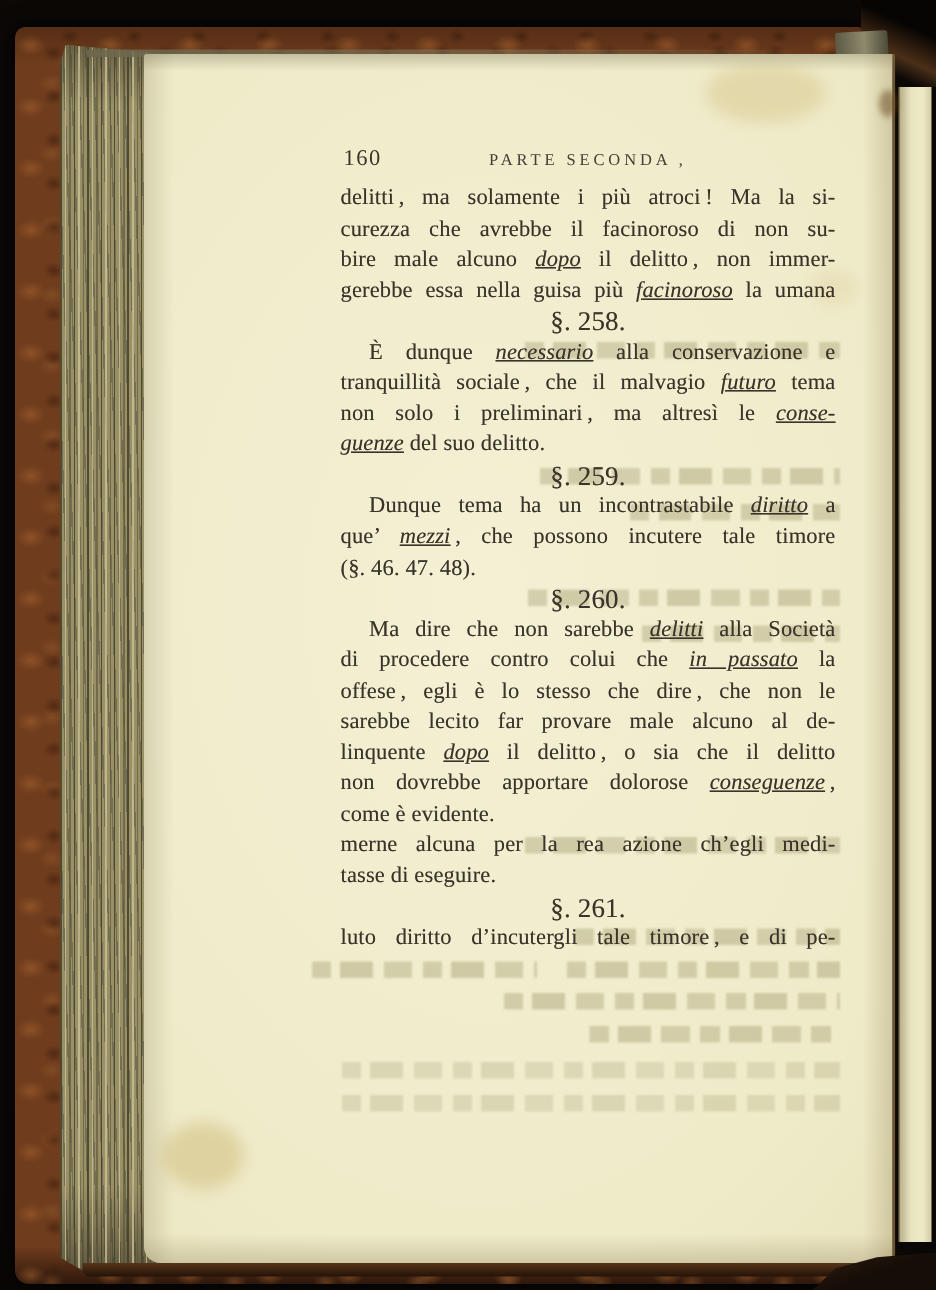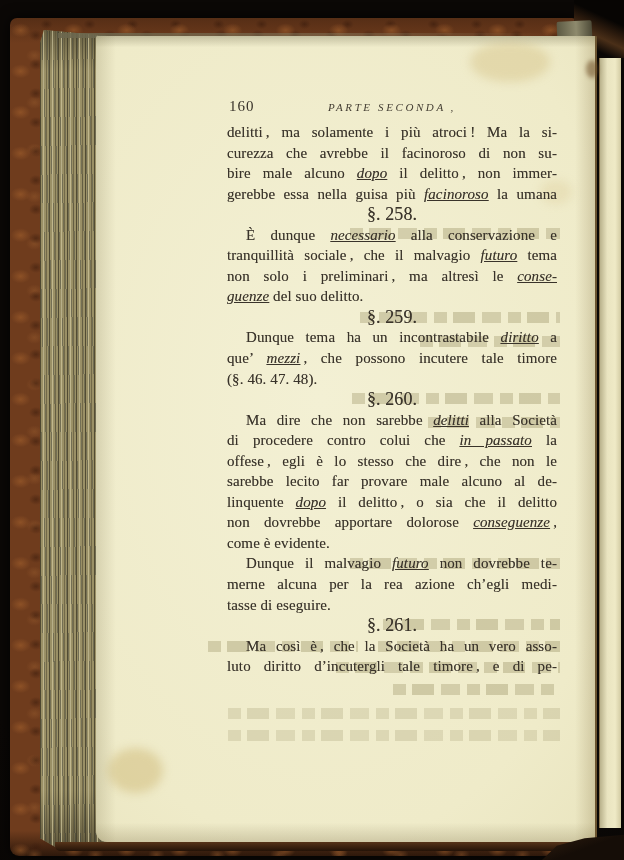--- a/index.html
+++ b/index.html
@@ -57,21 +57,21 @@
     clip-path:polygon(0 100%,18% 58%,52% 36%,100% 26%,100% 100%);
     background:linear-gradient(160deg,#3a2413,#150d07 60%);}
   .bottom-edge{position:absolute;left:55px;top:842px;width:518px;height:9px;
     background:linear-gradient(180deg,#573419,#241308);border-radius:0 0 5px 5px;}
 
   
   .textcol{position:absolute;left:131px;top:62px;width:330px;color:#39332a;}
   .pghead{position:relative;height:21px;margin-bottom:3px;font-size:15px;}
   .pgnum{position:absolute;left:2px;top:0;letter-spacing:1px;}
   .running{position:absolute;left:0;top:3px;width:100%;text-align:center;
-    font-size:11px;letter-spacing:2.6px;color:#443e33;font-style:italic;}
+    font-size:11px;letter-spacing:2.6px;color:#443e33;}
   .lines{width:330px;}
   .line{height:20.55px;line-height:20.55px;font-size:15px;letter-spacing:.1px;
     text-shadow:0 0 .4px rgba(57,51,42,.45);white-space:normal;overflow:visible;}
   .l-j{text-align:justify;text-align-last:justify;}
   .l-l{text-align:left;text-align-last:left;}
   .l-c{text-align:center;text-align-last:center;font-size:18px;}
   .ind{text-indent:19px;}
   .it{font-style:italic;text-decoration:underline;}
 
   
@@ -139,25 +139,23 @@
           <div class="line l-j"><span>que’ </span><span class="it">mezzi</span><span> , che possono incutere tale timore</span></div>
           <div class="line l-l"><span>(§. 46. 47. 48).</span></div>
           <div class="line l-c"><span>§. 260.</span></div>
           <div class="line l-j ind"><span>Ma dire che non sarebbe </span><span class="it">delitti</span><span> alla Società</span></div>
           <div class="line l-j"><span>di procedere contro colui che </span><span class="it">in passato</span><span> la</span></div>
           <div class="line l-j"><span>offese , egli è lo stesso che dire , che non le</span></div>
           <div class="line l-j"><span>sarebbe lecito far provare male alcuno al de-</span></div>
           <div class="line l-j"><span>linquente </span><span class="it">dopo</span><span> il delitto , o sia che il delitto</span></div>
           <div class="line l-j"><span>non dovrebbe apportare dolorose </span><span class="it">conseguenze</span><span> ,</span></div>
           <div class="line l-l"><span>come è evidente.</span></div>
-          <div class="line l-j ind"><span>Dunque il malvagio </span><span class="it">futuro</span><span> non dovrebbe te-</span></div>
           <div class="line l-j"><span>merne alcuna per la rea azione ch’egli medi-</span></div>
           <div class="line l-l"><span>tasse di eseguire.</span></div>
           <div class="line l-c"><span>§. 261.</span></div>
-          <div class="line l-j ind"><span>Ma così è , che la Società ha un vero asso-</span></div>
           <div class="line l-j"><span>luto diritto d’incutergli tale timore , e di pe-</span></div>
         </div>
     </div>
   </div>
 
   <div class="bottom-edge"></div>
   <div class="corner-br"></div>
 </div>
 
 </body></html>

